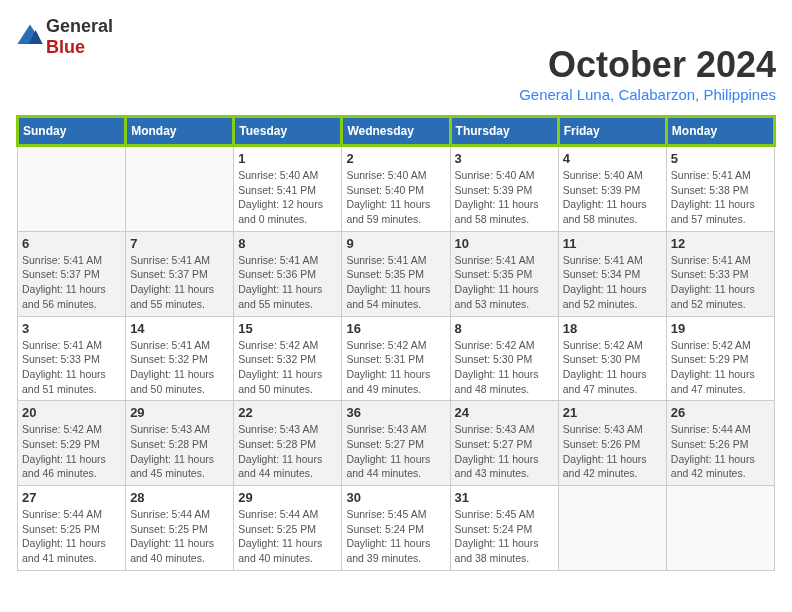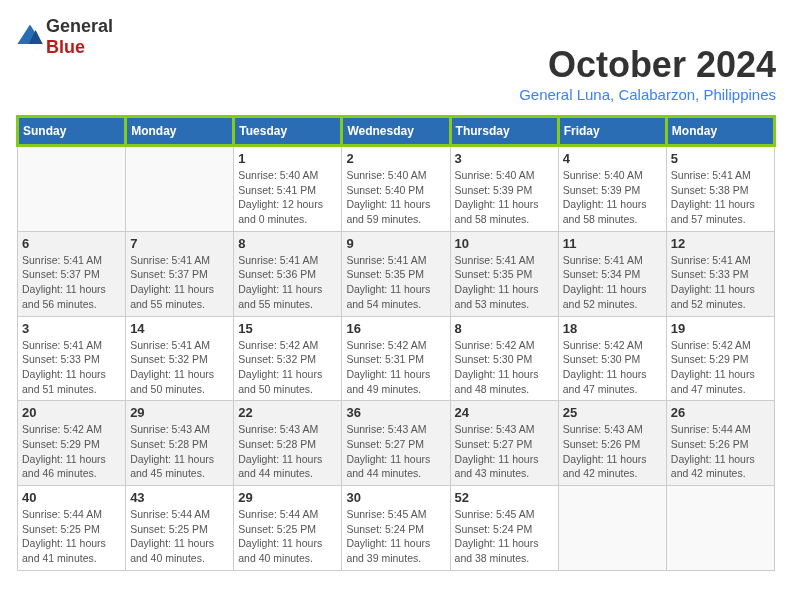--- a/index.html
+++ b/index.html
@@ -272,59 +272,59 @@
 Sunset: 5:27 PM
 Daylight: 11 hours and 44 minutes.</div>
         </td>
         <td>
           <div class="day-number">24</div>
           <div class="day-info" style="white-space: pre-line;">Sunrise: 5:43 AM
 Sunset: 5:27 PM
 Daylight: 11 hours and 43 minutes.</div>
         </td>
         <td>
-          <div class="day-number">25</div>
+          <div class="day-number">21</div>
           <div class="day-info" style="white-space: pre-line;">Sunrise: 5:43 AM
 Sunset: 5:26 PM
 Daylight: 11 hours and 42 minutes.</div>
         </td>
         <td>
           <div class="day-number">26</div>
           <div class="day-info" style="white-space: pre-line;">Sunrise: 5:44 AM
 Sunset: 5:26 PM
 Daylight: 11 hours and 42 minutes.</div>
         </td>
       </tr>
       <tr>
         <td>
-          <div class="day-number">40</div>
+          <div class="day-number">27</div>
           <div class="day-info" style="white-space: pre-line;">Sunrise: 5:44 AM
 Sunset: 5:25 PM
 Daylight: 11 hours and 41 minutes.</div>
         </td>
         <td>
-          <div class="day-number">43</div>
+          <div class="day-number">28</div>
           <div class="day-info" style="white-space: pre-line;">Sunrise: 5:44 AM
 Sunset: 5:25 PM
 Daylight: 11 hours and 40 minutes.</div>
         </td>
         <td>
           <div class="day-number">29</div>
           <div class="day-info" style="white-space: pre-line;">Sunrise: 5:44 AM
 Sunset: 5:25 PM
 Daylight: 11 hours and 40 minutes.</div>
         </td>
         <td>
           <div class="day-number">30</div>
           <div class="day-info" style="white-space: pre-line;">Sunrise: 5:45 AM
 Sunset: 5:24 PM
 Daylight: 11 hours and 39 minutes.</div>
         </td>
         <td>
-          <div class="day-number">52</div>
+          <div class="day-number">31</div>
           <div class="day-info" style="white-space: pre-line;">Sunrise: 5:45 AM
 Sunset: 5:24 PM
 Daylight: 11 hours and 38 minutes.</div>
         </td>
         <td class="empty-cell"></td>
         <td class="empty-cell"></td>
       </tr>
     </tbody>
 </table>
 

